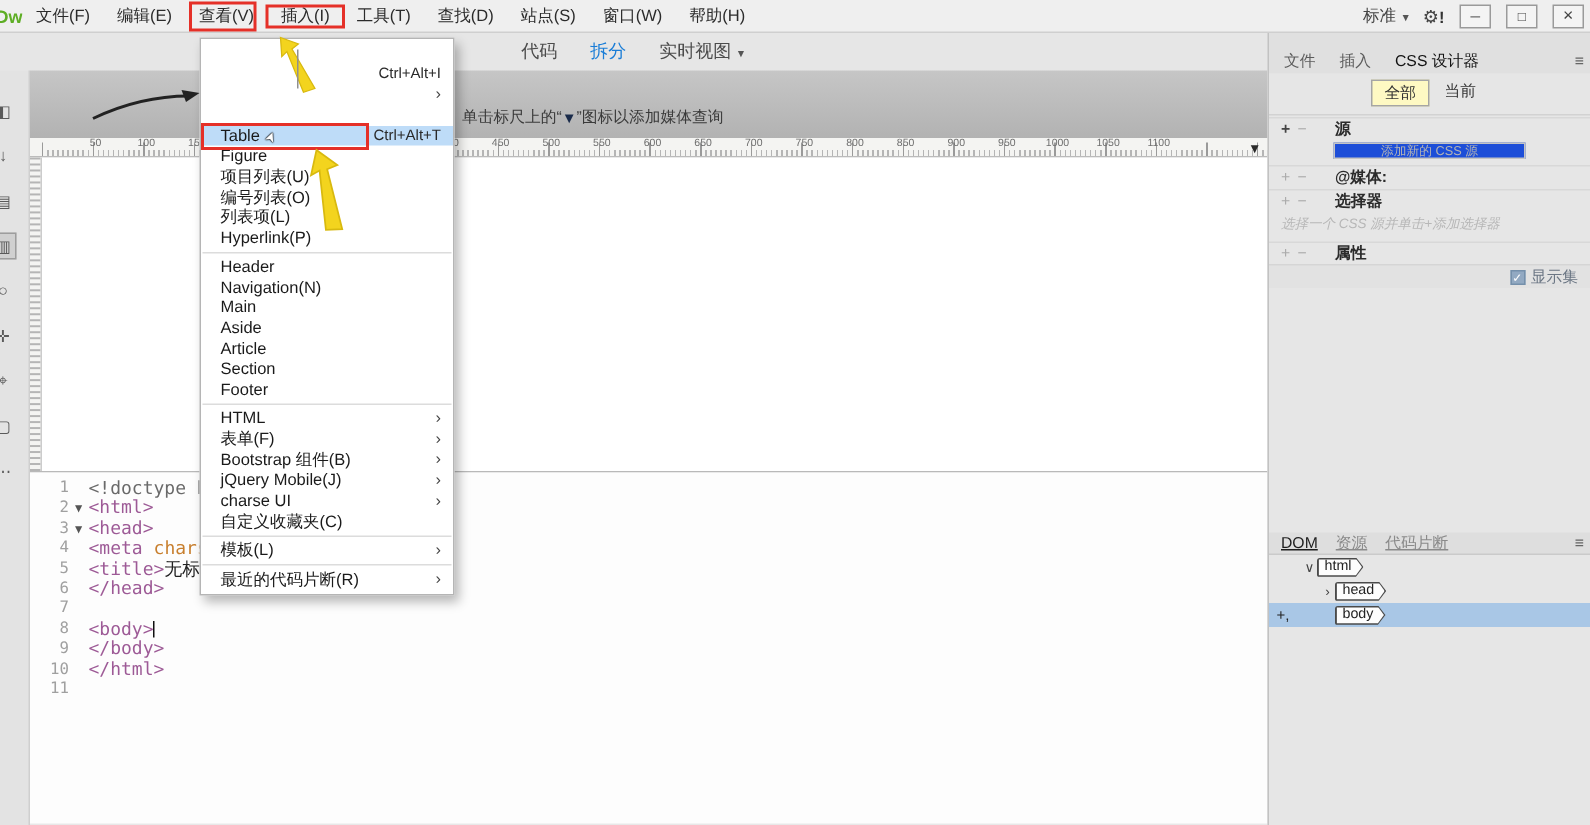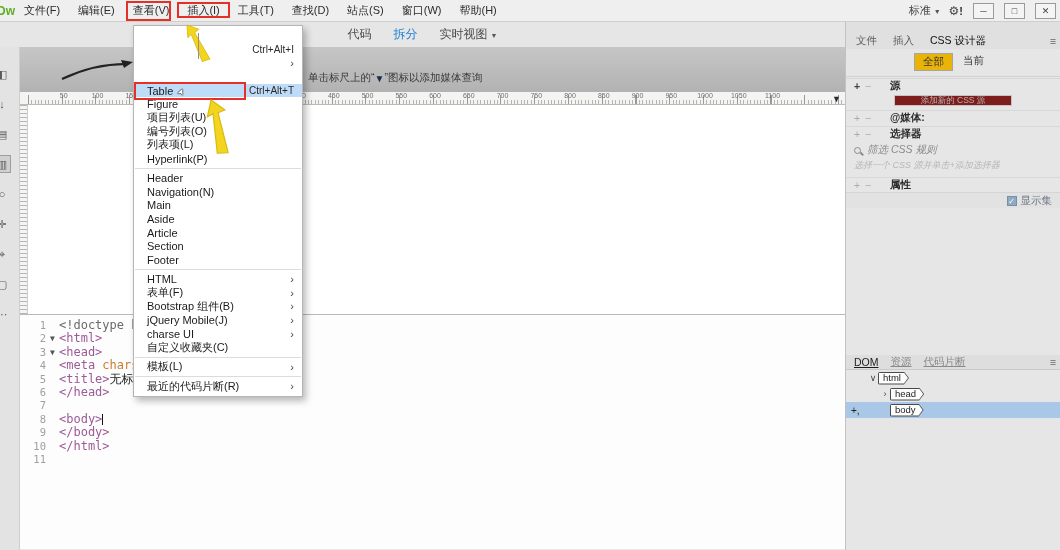--- a/index.html
+++ b/index.html
@@ -77,26 +77,26 @@
 
   
   .rpanel{position:absolute;left:845px;top:22px;width:215px;height:528px;background:#e6e6e6;border-left:1px solid #c2c2c2;font-size:10.5px;}
   .rp-top{height:10px;background:#e0e0e0;}
   .rp-tabs{display:flex;align-items:center;height:17px;background:#e0e0e0;padding-left:10px;gap:16px;}
   .rp-tab{color:#5c5c5c;}
   .rp-tab.active{color:#111;}
   .panel-menu{margin-left:auto;margin-right:4px;color:#666;}
   .scope-row{display:flex;justify-content:center;gap:2px;padding:4px 0 5px;background:#e6e6e6;border-bottom:1px solid #d2d2d2;}
   .scope{padding:1px 8px;color:#333;}
-  .scope.sel{background:#eab308;border:1px solid #a5a5a5;}
+  .scope.sel{background:#fef9c3;border:1px solid #a5a5a5;}
   .sec-head{display:flex;align-items:center;height:15px;padding:0 8px;border-top:1px solid #d8d8d8;margin-top:1px;}
   .pm{width:11px;color:#444;font-weight:bold;}
   .pm.dim{color:#ababab;font-weight:normal;}
   .sec-title{font-weight:bold;color:#2b2b2b;margin-left:14px;}
-  .addsrc{margin:2px auto 4px;width:118px;height:11px;border:1px solid #c4c4c4;color:#b4b4b4;font-size:8.5px;display:flex;align-items:center;justify-content:center;background:#7f1d1d;}
+  .addsrc{margin:2px auto 4px;width:128px;height:11px;border:1px solid #c4c4c4;color:#b4b4b4;font-size:8.5px;display:flex;align-items:center;justify-content:center;background:#1d4ed8;}
   .search-row{display:flex;align-items:center;gap:6px;height:14px;padding:0 8px;margin-top:2px;}
   .mag{width:7px;height:7px;border:1.5px solid #8a8a8a;border-radius:50%;position:relative;flex:none;}
   .mag::after{content:"";position:absolute;width:4px;height:1.5px;background:#8a8a8a;transform:rotate(45deg);right:-4px;bottom:-2px;}
   .filter-txt{font-style:italic;color:#8a8a8a;}
   .sel-hint{font-style:italic;color:#b7b7b7;font-size:9px;padding:2px 8px 4px;}
   .showset-row{display:flex;justify-content:flex-end;align-items:center;gap:4px;height:16px;padding-right:8px;background:#e2e2e2;border-top:1px solid #d5d5d5;}
   .cbx{width:10px;height:10px;background:#92a9c2;border:1px solid #7590ab;color:#fff;font-size:8px;line-height:9px;text-align:center;}
   .showset-lbl{color:#6b7684;text-align:center;}
   .modes-bar{position:absolute;left:0;top:318px;width:100%;height:15px;background:#d6d6d6;border-top:1px solid #c2c2c2;border-bottom:1px solid #bdbdbd;display:flex;align-items:center;justify-content:center;color:#333;}
   .dom-tabs{position:absolute;left:0;top:333px;width:100%;height:15px;background:#dedede;display:flex;align-items:center;gap:12px;padding-left:8px;border-bottom:1px solid #cacaca;}
@@ -265,24 +265,20 @@
     <div class="sec-head">
       <span class="pm dim">+</span>
       <span class="pm dim">−</span>
       <span class="sec-title">@媒体:</span>
     </div>
     <div class="sec-head">
       <span class="pm dim">+</span>
       <span class="pm dim">−</span>
       <span class="sec-title">选择器</span>
     </div>
-    <div class="search-row">
-      <span class="mag"></span>
-      <span class="filter-txt">筛选 CSS 规则</span>
-    </div>
     <div class="sel-hint">选择一个 CSS 源并单击+添加选择器</div>
     <div class="sec-head">
       <span class="pm dim">+</span>
       <span class="pm dim">−</span>
       <span class="sec-title">属性</span>
     </div>
     <div class="showset-row">
       <span class="cbx">✓</span>
       <span class="showset-lbl">显示集</span>
     </div>

